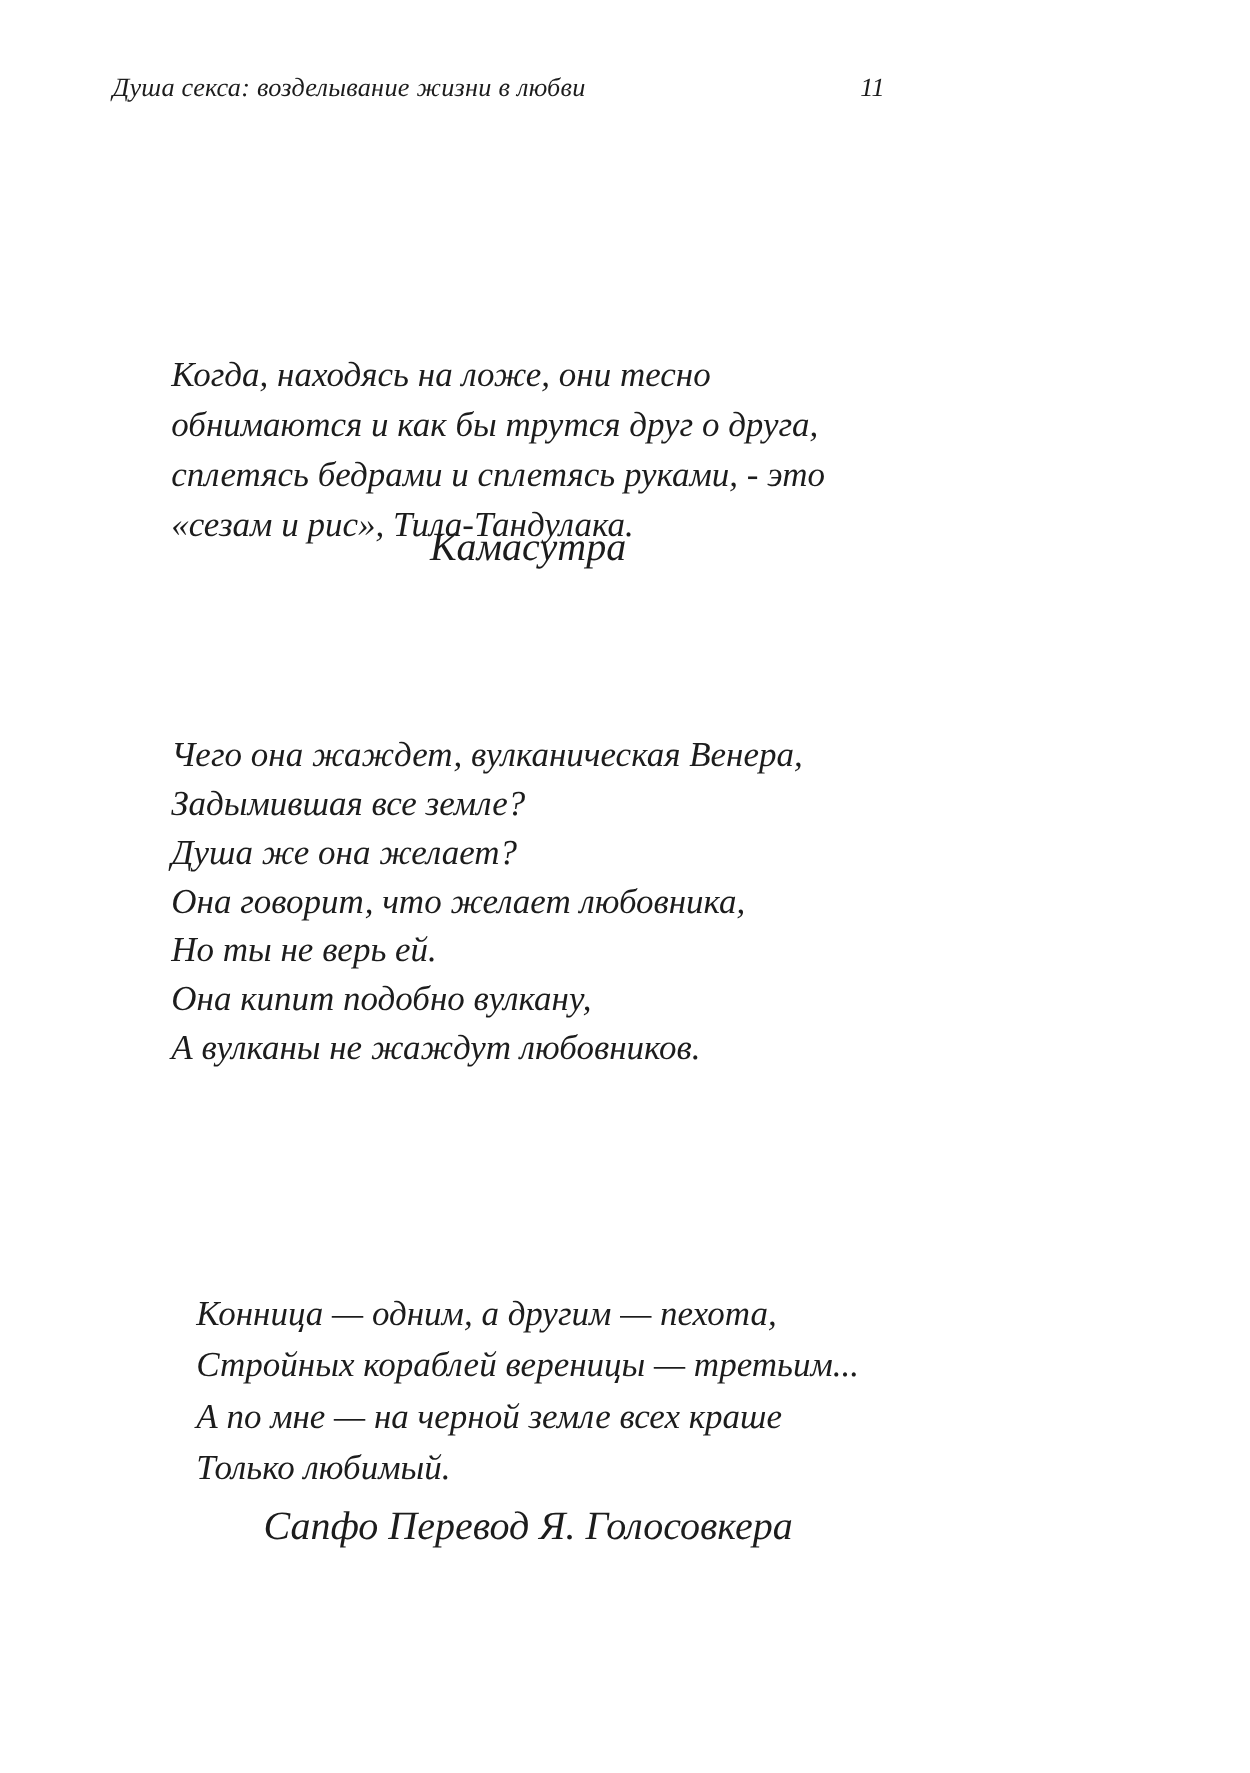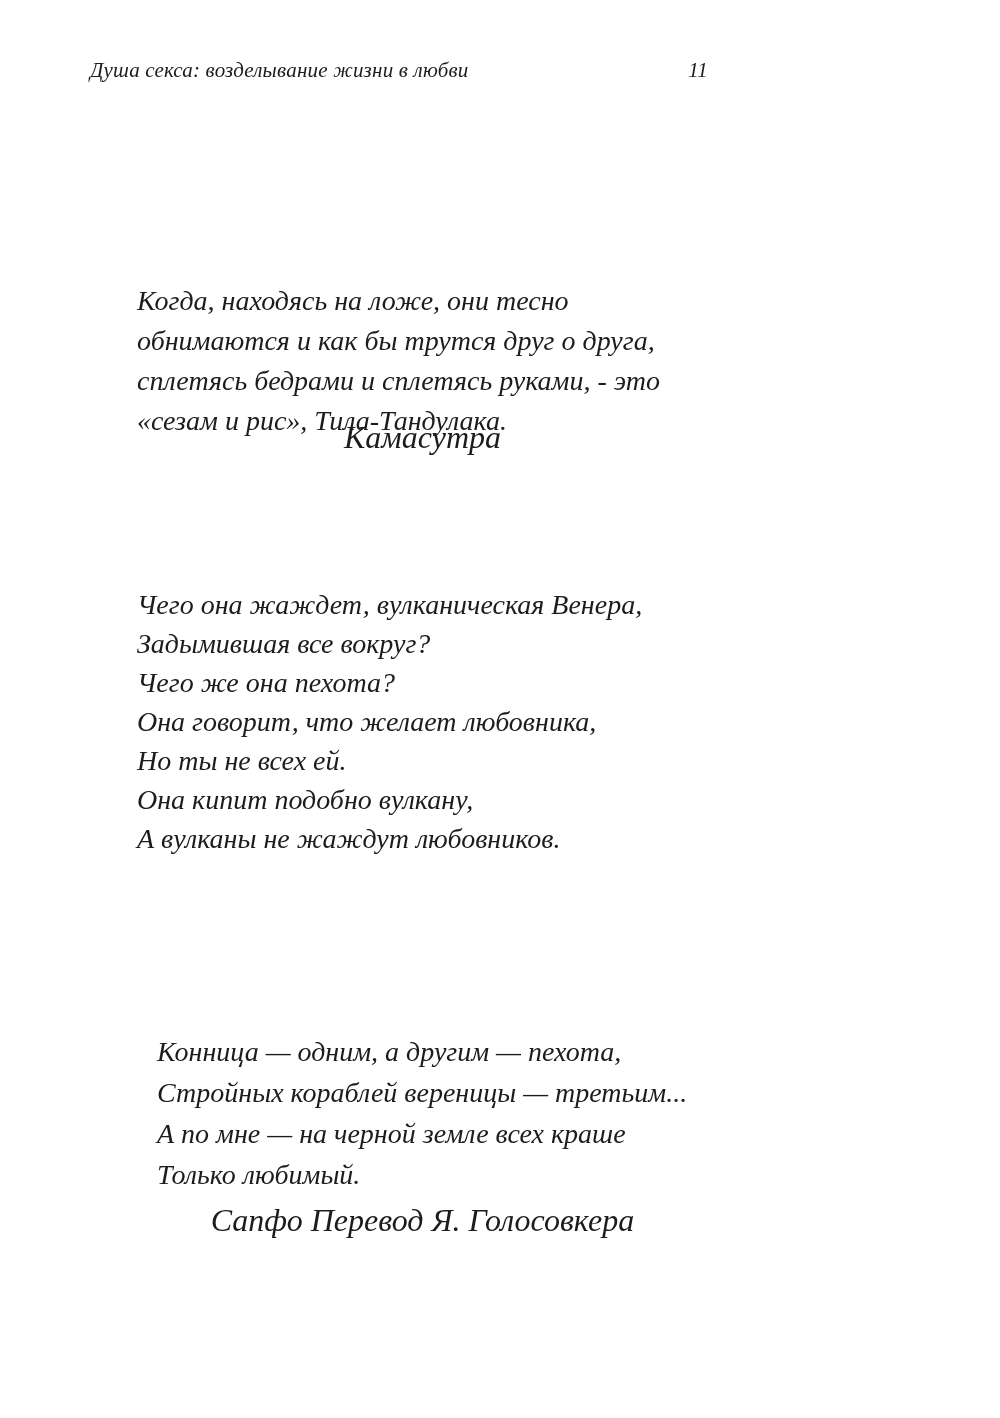--- a/index.html
+++ b/index.html
@@ -66,24 +66,24 @@
     <span>11</span>
   </div>
 
   <div class="quote-block" id="q1">
     <p class="quote-prose">Когда, находясь на ложе, они тесно обнимаются и как бы трутся друг о друга, сплетясь бедрами и сплетясь руками, - это «сезам и рис», Тила-Тандулака.</p>
   </div>
   <div class="attribution" id="a1">Камасутра</div>
 
   <div class="quote-block" id="q2">
     <div class="poem-line">Чего она жаждет, вулканическая Венера,</div>
-    <div class="poem-line">Задымившая все вокруг?</div>
-    <div class="poem-line">Чего же она пехота?</div>
+    <div class="poem-line">Задымившая все земле?</div>
+    <div class="poem-line">Душа же она желает?</div>
     <div class="poem-line">Она говорит, что желает любовника,</div>
-    <div class="poem-line">Но ты не всех ей.</div>
+    <div class="poem-line">Но ты не верь ей.</div>
     <div class="poem-line">Она кипит подобно вулкану,</div>
     <div class="poem-line">А вулканы не жаждут любовников.</div>
   </div>
 
   <div class="quote-block" id="q3">
     <div class="poem-line">Конница — одним, а другим — пехота,</div>
     <div class="poem-line">Стройных кораблей вереницы — третьим...</div>
     <div class="poem-line">А по мне — на черной земле всех краше</div>
     <div class="poem-line">Только любимый.</div>
   </div>

